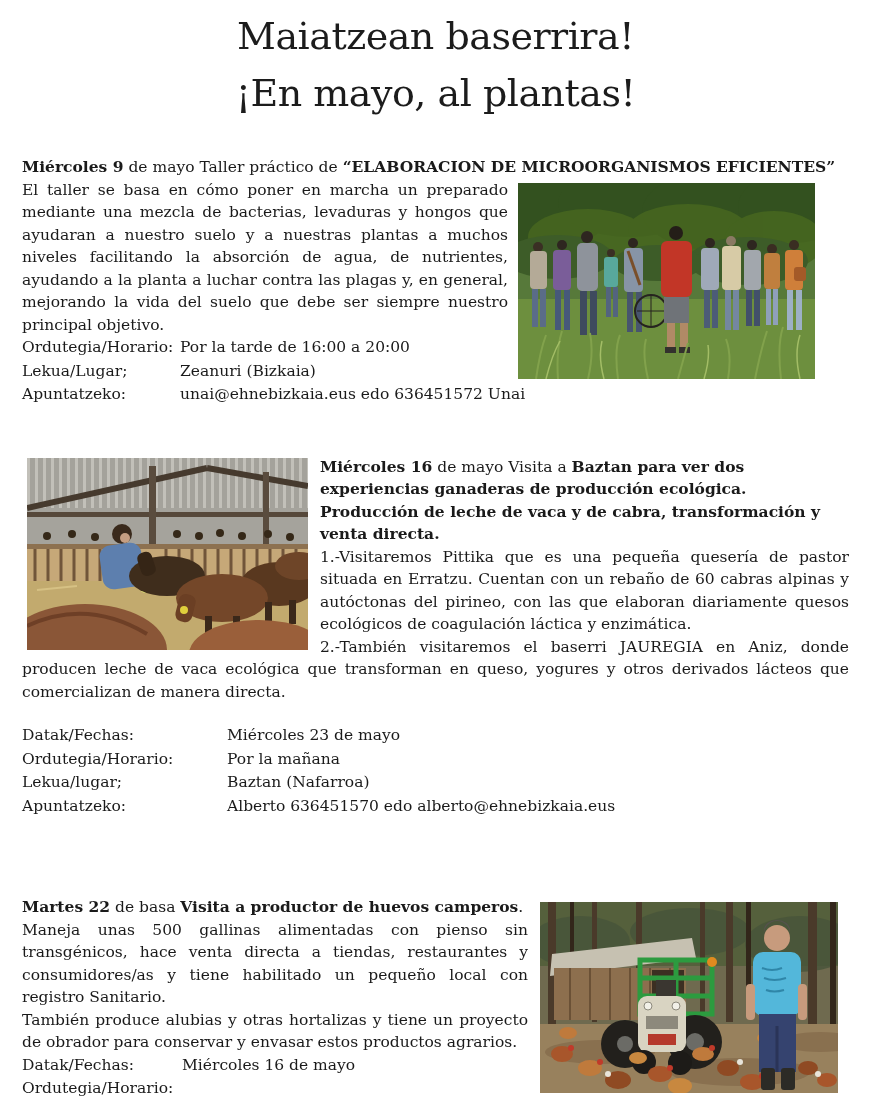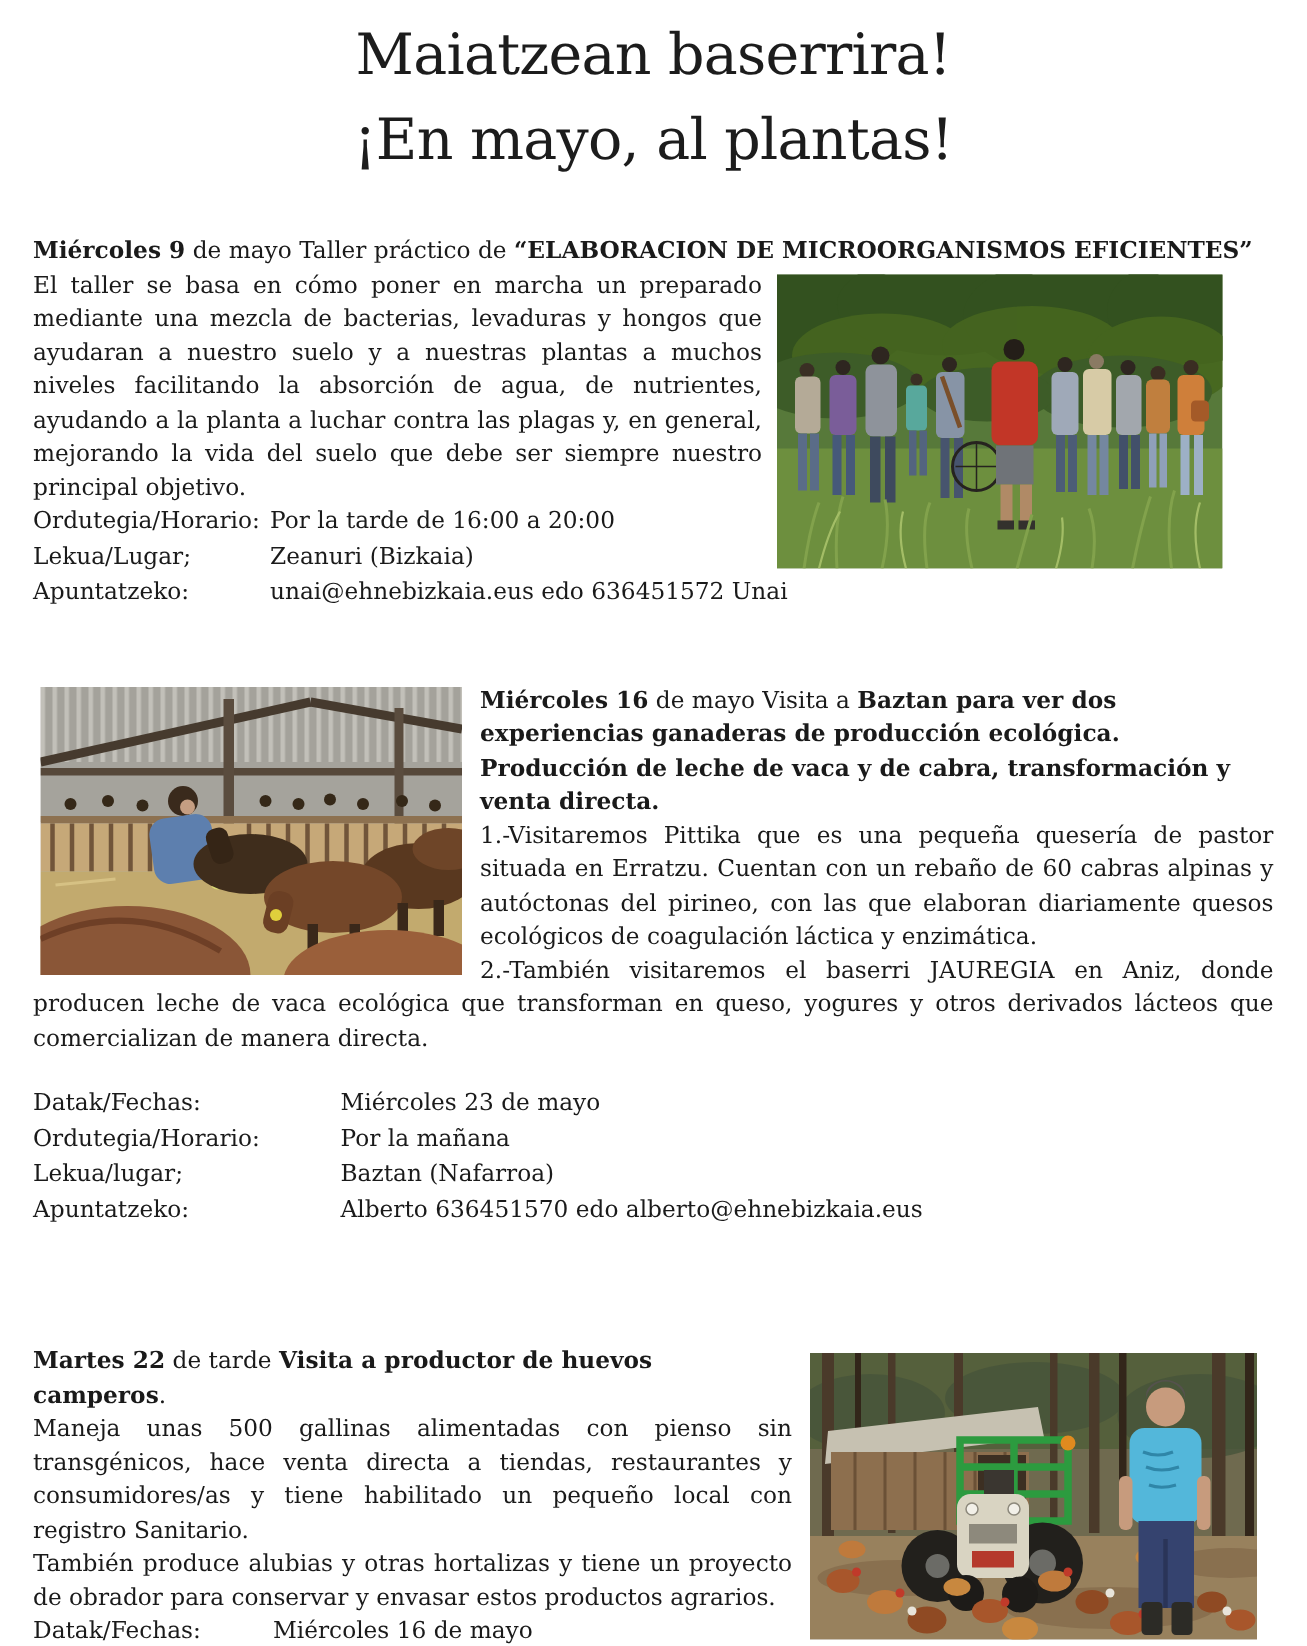--- a/index.html
+++ b/index.html
@@ -390,21 +390,21 @@
             <path d="M226 88 q8 3 18 0"></path>
         </g>
         <rect x="206" y="82" width="9" height="36" rx="4" fill="#c79b7d"></rect>
         <rect x="258" y="82" width="9" height="36" rx="4" fill="#c79b7d"></rect>
         <rect x="219" y="112" width="37" height="58" fill="#35436f"></rect>
         <line x1="237" y1="124" x2="237" y2="170" stroke="#2a3458" stroke-width="3"></line>
         <rect x="221" y="166" width="14" height="22" rx="3" fill="#2c2b26"></rect>
         <rect x="241" y="166" width="14" height="22" rx="3" fill="#2c2b26"></rect>
       </g>
     </svg>
-    <p class="heading"><span class="b">Martes 22</span><span> de tarde </span><span class="b">Visita a productor de huevos camperos</span><span>.</span></p>
+    <p class="heading"><span class="b">Martes 22</span><span> de basa </span><span class="b">Visita a productor de huevos camperos</span><span>.</span></p>
     <p class="body">Maneja unas 500 gallinas alimentadas con pienso sin transgénicos, hace venta directa a tiendas, restaurantes y consumidores/as y tiene habilitado un pequeño local con registro Sanitario.</p>
     <p class="body">También produce alubias y otras hortalizas y tiene un proyecto de obrador para conservar y envasar estos productos agrarios.</p>
     <div class="details">
       <div class="drow"><span class="dlabel">Datak/Fechas:</span><span>Miércoles 16 de mayo</span></div>
       <div class="drow"><span class="dlabel">Ordutegia/Horario:</span></div>
 
     </div>
   </section>
 
 </div>

